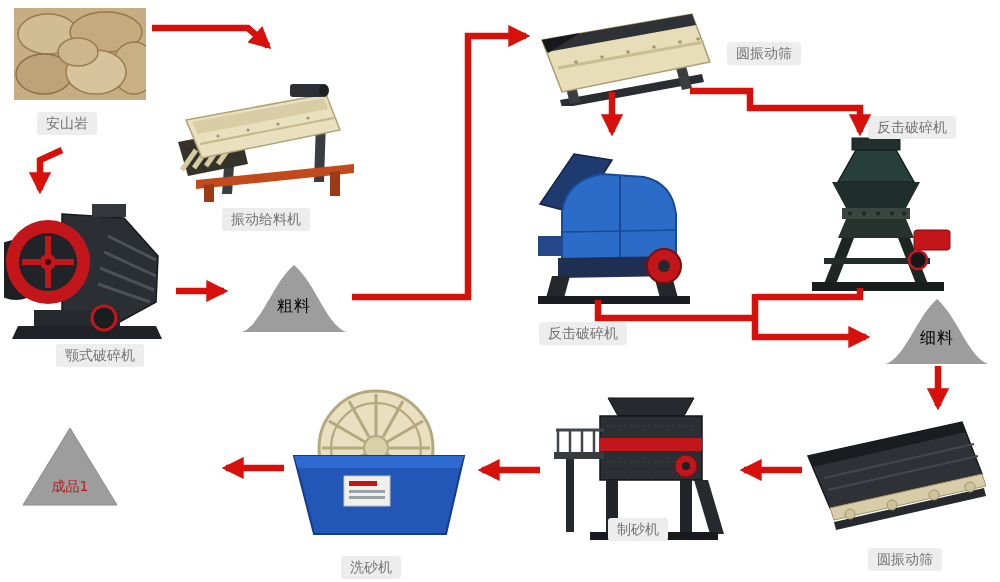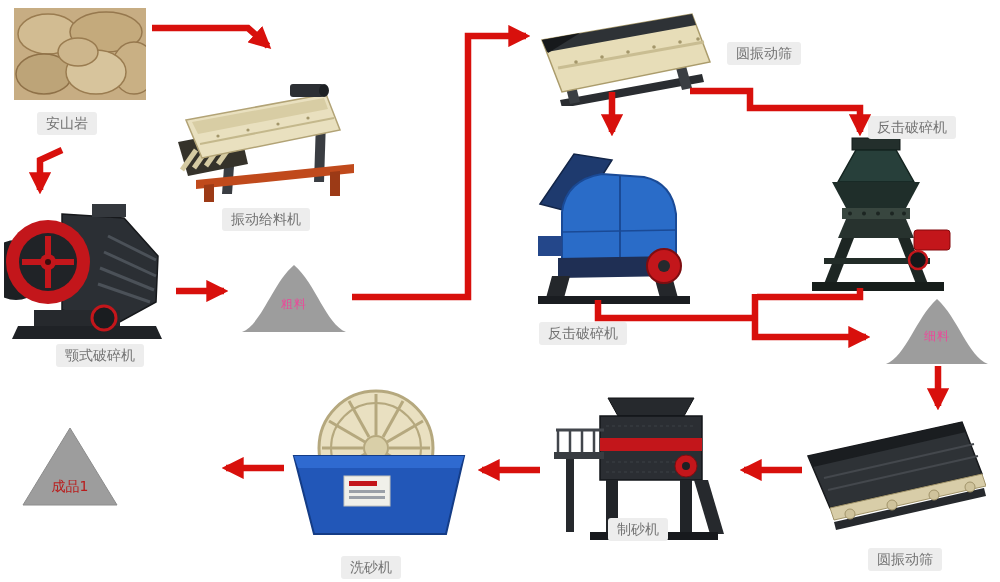--- a/index.html
+++ b/index.html
@@ -4,22 +4,22 @@
 <style>
   *{margin:0;padding:0;box-sizing:border-box}
   html,body{background:#fff}
   body{font-family:"DejaVu Sans","Liberation Sans",sans-serif}
   #stage{position:relative;width:1000px;height:582px;background:#fff;overflow:hidden}
   .node{position:absolute}
   .node > svg{display:block;width:100%;height:100%}
   .label{position:absolute;transform:translateX(-50%);background:var(--label-bg,#ededed);
          color:#737373;font-size:14px;line-height:1.5;padding:1px 9px;border-radius:3px;
          white-space:nowrap;z-index:3}
-  .pile-label{position:absolute;left:50%;transform:translateX(-50%);color:#ec4899;
-              font-size:12px;letter-spacing:1px;z-index:2;white-space:nowrap}
+  .pile-label{position:absolute;left:50%;transform:translateX(-50%);color:#000000;
+              font-size:16px;letter-spacing:1px;z-index:2;white-space:nowrap}
   .tri-label{position:absolute;left:50%;transform:translateX(-50%);color:#b91c1c;
              font-size:14px;z-index:2;white-space:nowrap}
   .arrows{position:absolute;inset:0;z-index:4;pointer-events:none}
   .arrow{fill:none;stroke:var(--arrow-red,#d8100c);stroke-width:6.5}
   .arrowhead{fill:var(--arrow-red,#d8100c)}
   .pile-shape{fill:var(--pile-gray,#9d9d9d)}
   .tri-shape{fill:var(--pile-gray,#9d9d9d);stroke:#8c8c8c;stroke-width:1}
 </style>
 </head>
 <body>

